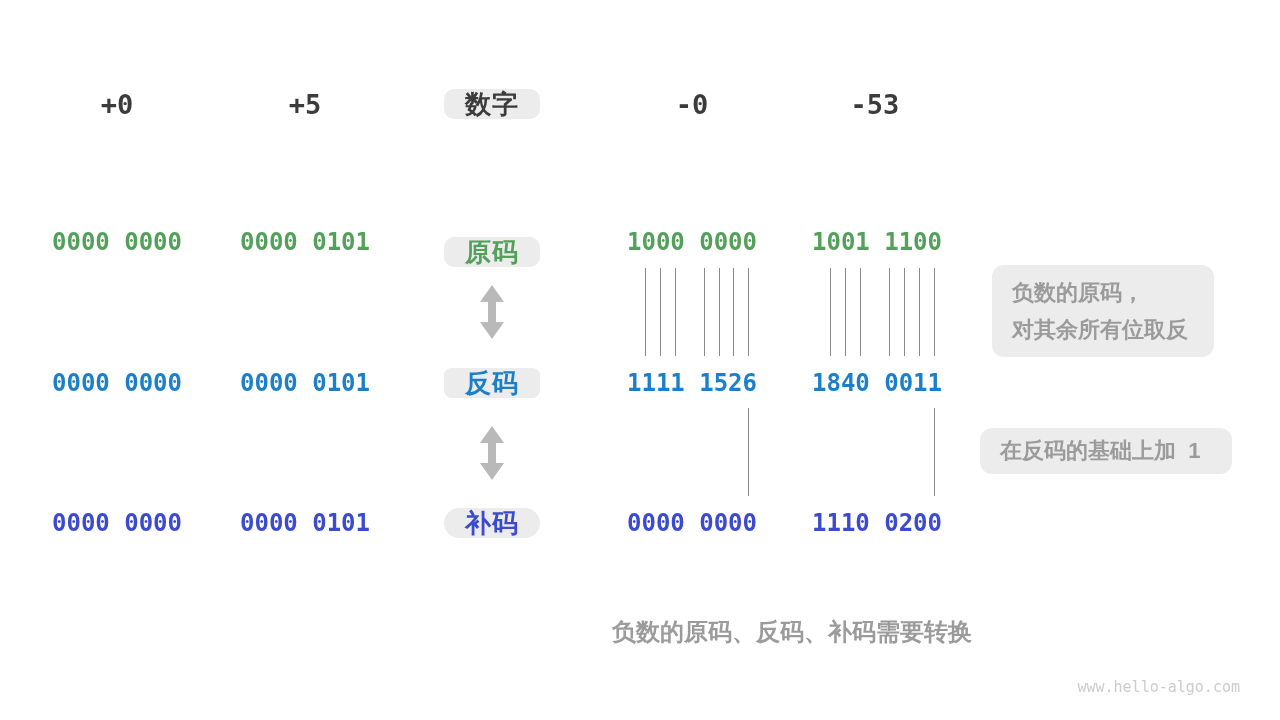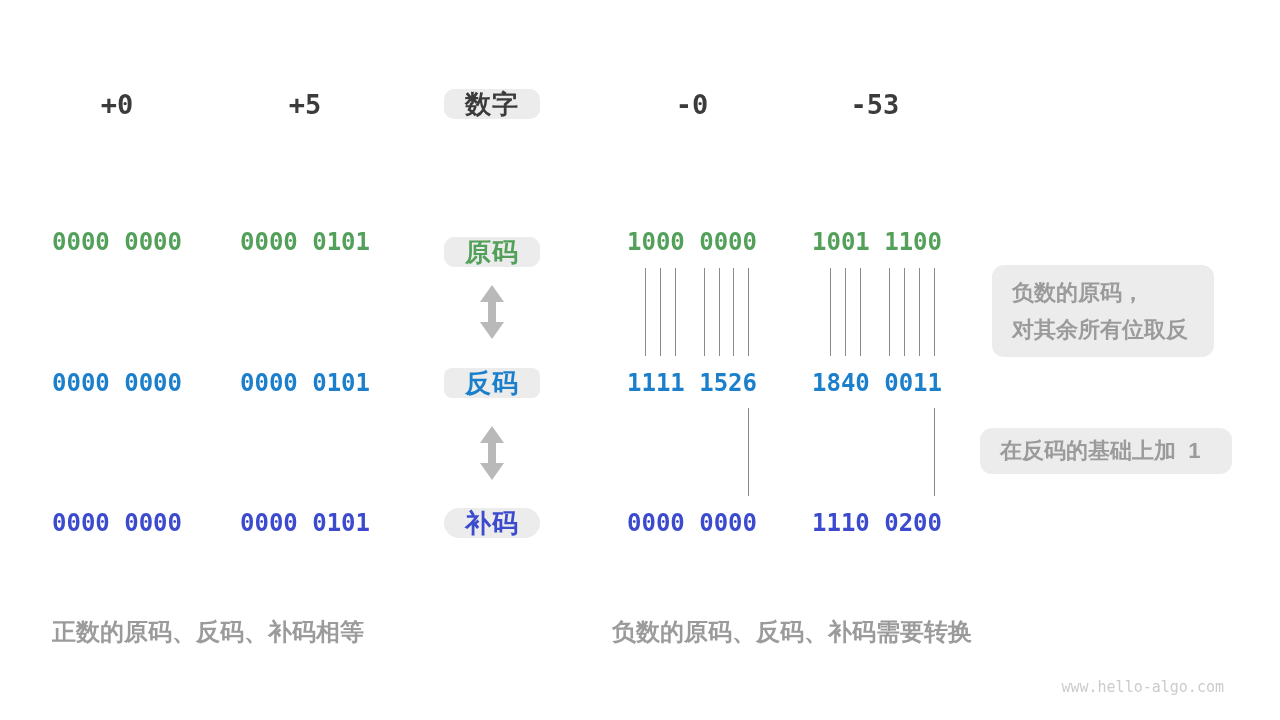--- a/index.html
+++ b/index.html
@@ -15,21 +15,21 @@
   .tick{position:absolute;width:1px;height:88px;background:var(--tick);}
   .tickA{top:268px;} .tickB{top:408px;}
   .arrow{position:absolute;transform:translate(-50%,-50%);color:var(--arrow);line-height:0;}
   .note{position:absolute;background:var(--box_bg);border-radius:12px;color:var(--gray_text);
         font-weight:700;font-size:22px;display:flex;flex-direction:column;justify-content:center;
         padding:0 20px;box-sizing:border-box;white-space:pre;}
   .note1{left:992px;top:265px;width:222px;height:92px;line-height:37px;}
   .note2{left:936px;top:428px;width:252px;height:46px;margin-left:44px;}
   .caption{position:absolute;transform:translateY(-50%);color:var(--gray_text);
            font-weight:700;font-size:24px;white-space:pre;}
-  .watermark{position:absolute;right:56px;top:678px;font:400 15px "DejaVu Sans Mono","Liberation Mono",monospace;
+  .watermark{position:absolute;right:40px;top:678px;font:400 15px "DejaVu Sans Mono","Liberation Mono",monospace;
              color:var(--watermark);margin-left:46px;}
 </style>
 </head>
 <body>
 
 <div class="canvas">
 
   <div class="cell num" style="left:117px;top:104px;">+0</div>
   <div class="cell num" style="left:305px;top:104px;">+5</div>
   <div class="badge dark" style="left:492px;top:104px;">
@@ -102,18 +102,17 @@
   <div class="cell bin indigo" style="left:877px;top:523px;">1110 0200</div>
 
   <div class="note note1">
     <span>负数的原码，</span>
     <span>对其余所有位取反</span>
   </div>
   <div class="note note2">
     <span>在反码的基础上加  1</span>
   </div>
 
-  <div class="caption" style="left:52px;top:632px;">正数的原码、反码、补码相等</div>
   <div class="caption" style="left:612px;top:632px;">负数的原码、反码、补码需要转换</div>
 
   <div class="watermark">www.hello-algo.com</div>
 
 </div>
 
 </body></html>

